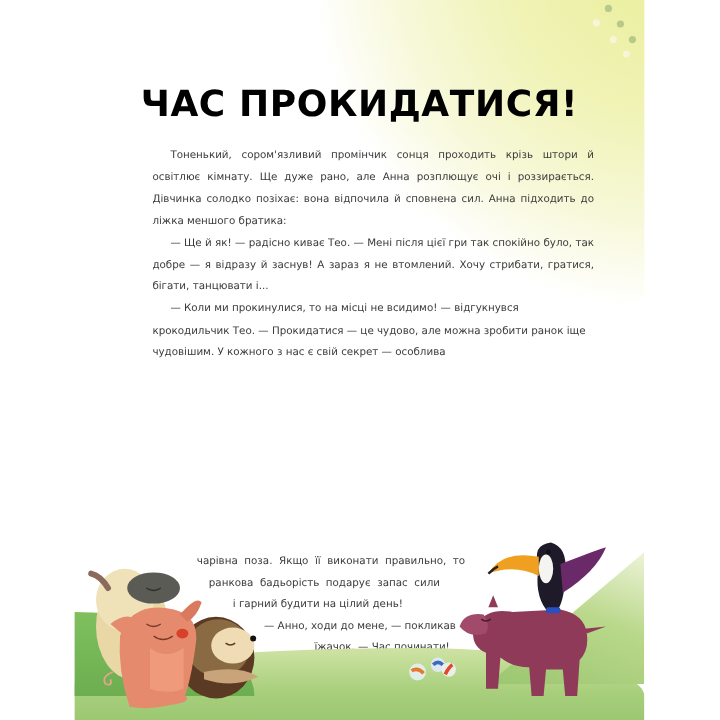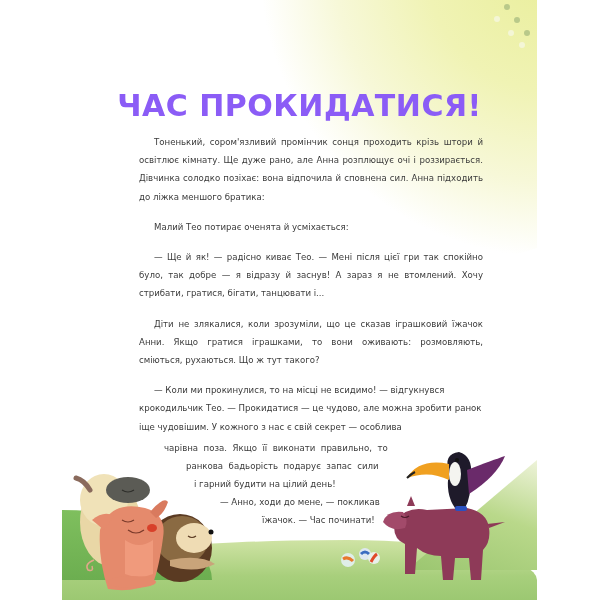--- a/index.html
+++ b/index.html
@@ -14,32 +14,32 @@
     background: radial-gradient(circle at 70% 30%, #e9ee9a 0%, #f0f3b4 30%, #f7f8d8 52%, rgba(255,255,255,0) 70%);
   }
   .sun-arc {
     position: absolute; right: -210px; top: -230px; width: 560px; height: 560px; border-radius: 50%;
     border: 22px solid rgba(255,255,255,0.55);
   }
   .dots { position: absolute; left: 0; top: 0; }
   .dot { position: absolute; width: 6px; height: 6px; border-radius: 50%; background: #b9c98a; }
   .dot.light { background: #f4f6d6; }
   .title {
-    position: absolute; left: 0; right: 0; top: 88px; text-align: center;
+    position: absolute; left: 0; right: 0; top: 70px; text-align: center;
     font-family: "DejaVu Sans", sans-serif; font-weight: bold; font-size: 30px; letter-spacing: 0.5px;
-    color: #8b5cf6; margin: 0;
+    color: #000000; margin: 0;
   }
   .text {
     position: absolute; left: 65px; top: 121px; width: 368px;
     font-family: "DejaVu Sans", sans-serif; font-size: 8.6px; line-height: 18.2px; color: #3a3a3a;
     text-align: justify;
   }
-  .text p { margin: 12px; text-indent: 15px; }
+  .text p { margin: 0; text-indent: 15px; }
   .tail { position: absolute; left: 0; top: 0; width: 475px; font-family: "DejaVu Sans", sans-serif; font-size: 8.6px; color: #3a3a3a; }
-  .tail div { position: absolute; white-space: nowrap; }
+  .tail div { position: absolute; white-space: nowrap; margin-top: 20px; }
   .ground {
     position: absolute; left: 0; right: 0; bottom: 0; height: 60px;
     background: linear-gradient(180deg, #cfe3a4 0%, #a8cf7c 60%, #9cc872 100%);
     border-top-left-radius: 60% 30px; border-top-right-radius: 40% 40px;
   }
   .hill-left {
     position: absolute; left: 0; bottom: 20px; width: 150px; height: 70px;
     background: linear-gradient(180deg, #7fbf5e 0%, #6cae50 100%);
     border-top-right-radius: 100% 100%;
   }
@@ -62,29 +62,27 @@
     <div class="dot" style="left:452px;top:17px;"></div>
     <div class="dot light" style="left:446px;top:30px;"></div>
     <div class="dot" style="left:462px;top:30px;"></div>
     <div class="dot light" style="left:457px;top:42px;"></div>
   </div>
 
   <h1 class="title">ЧАС ПРОКИДАТИСЯ!</h1>
 
   <div class="text">
     <p>Тоненький, сором'язливий промінчик сонця проходить крізь штори й освітлює кімнату. Ще дуже рано, але Анна розплющує очі і роззирається. Дівчинка солодко позіхає: вона відпочила й сповнена сил. Анна підходить до ліжка меншого братика:</p>
-    <p>Малий Тео потирає оченята й усміхається:</p>
     <p>— Ще й як! — радісно киває Тео. — Мені після цієї гри так спокійно було, так добре — я відразу й заснув! А зараз я не втомлений. Хочу стрибати, гратися, бігати, танцювати і...</p>
-    <p>Діти не злякалися, коли зрозуміли, що це сказав іграшковий їжачок Анни. Якщо гратися іграшками, то вони оживають: розмовляють, сміються, рухаються. Що ж тут такого?</p>
     <p style="text-align:left;">— Коли ми прокинулися, то на місці не всидимо! — відгукнувся крокодильчик Тео. — Прокидатися — це чудово, але можна зробити ранок іще чудовішим. У кожного з нас є свій секрет — особлива</p>
   </div>
 
   <div class="tail">
     <div style="left:102px;top:443px;white-space:pre;">чарівна  поза.  Якщо  її  виконати  правильно,  то</div>
-    <div style="left:124px;top:461px;white-space:pre;">ранкова  бадьорість  подарує  запас  сили</div>
+    <div style="left:112px;top:461px;white-space:pre;">ранкова  бадьорість  подарує  запас  сили</div>
     <div style="left:132px;top:479px;">і гарний будити на цілий день!</div>
     <div style="left:158px;top:497px;">— Анно, ходи до мене, — покликав</div>
     <div style="left:180px;top:515px;padding-left:20px;">їжачок. — Час починати!</div>
   </div>
 
   <div class="ground"></div>
   <div class="hill-left"></div>
   <div class="hill-right"></div>
 
   <svg class="illus" style="left:8px;top:460px;" width="160" height="135" viewBox="0 0 160 135">

